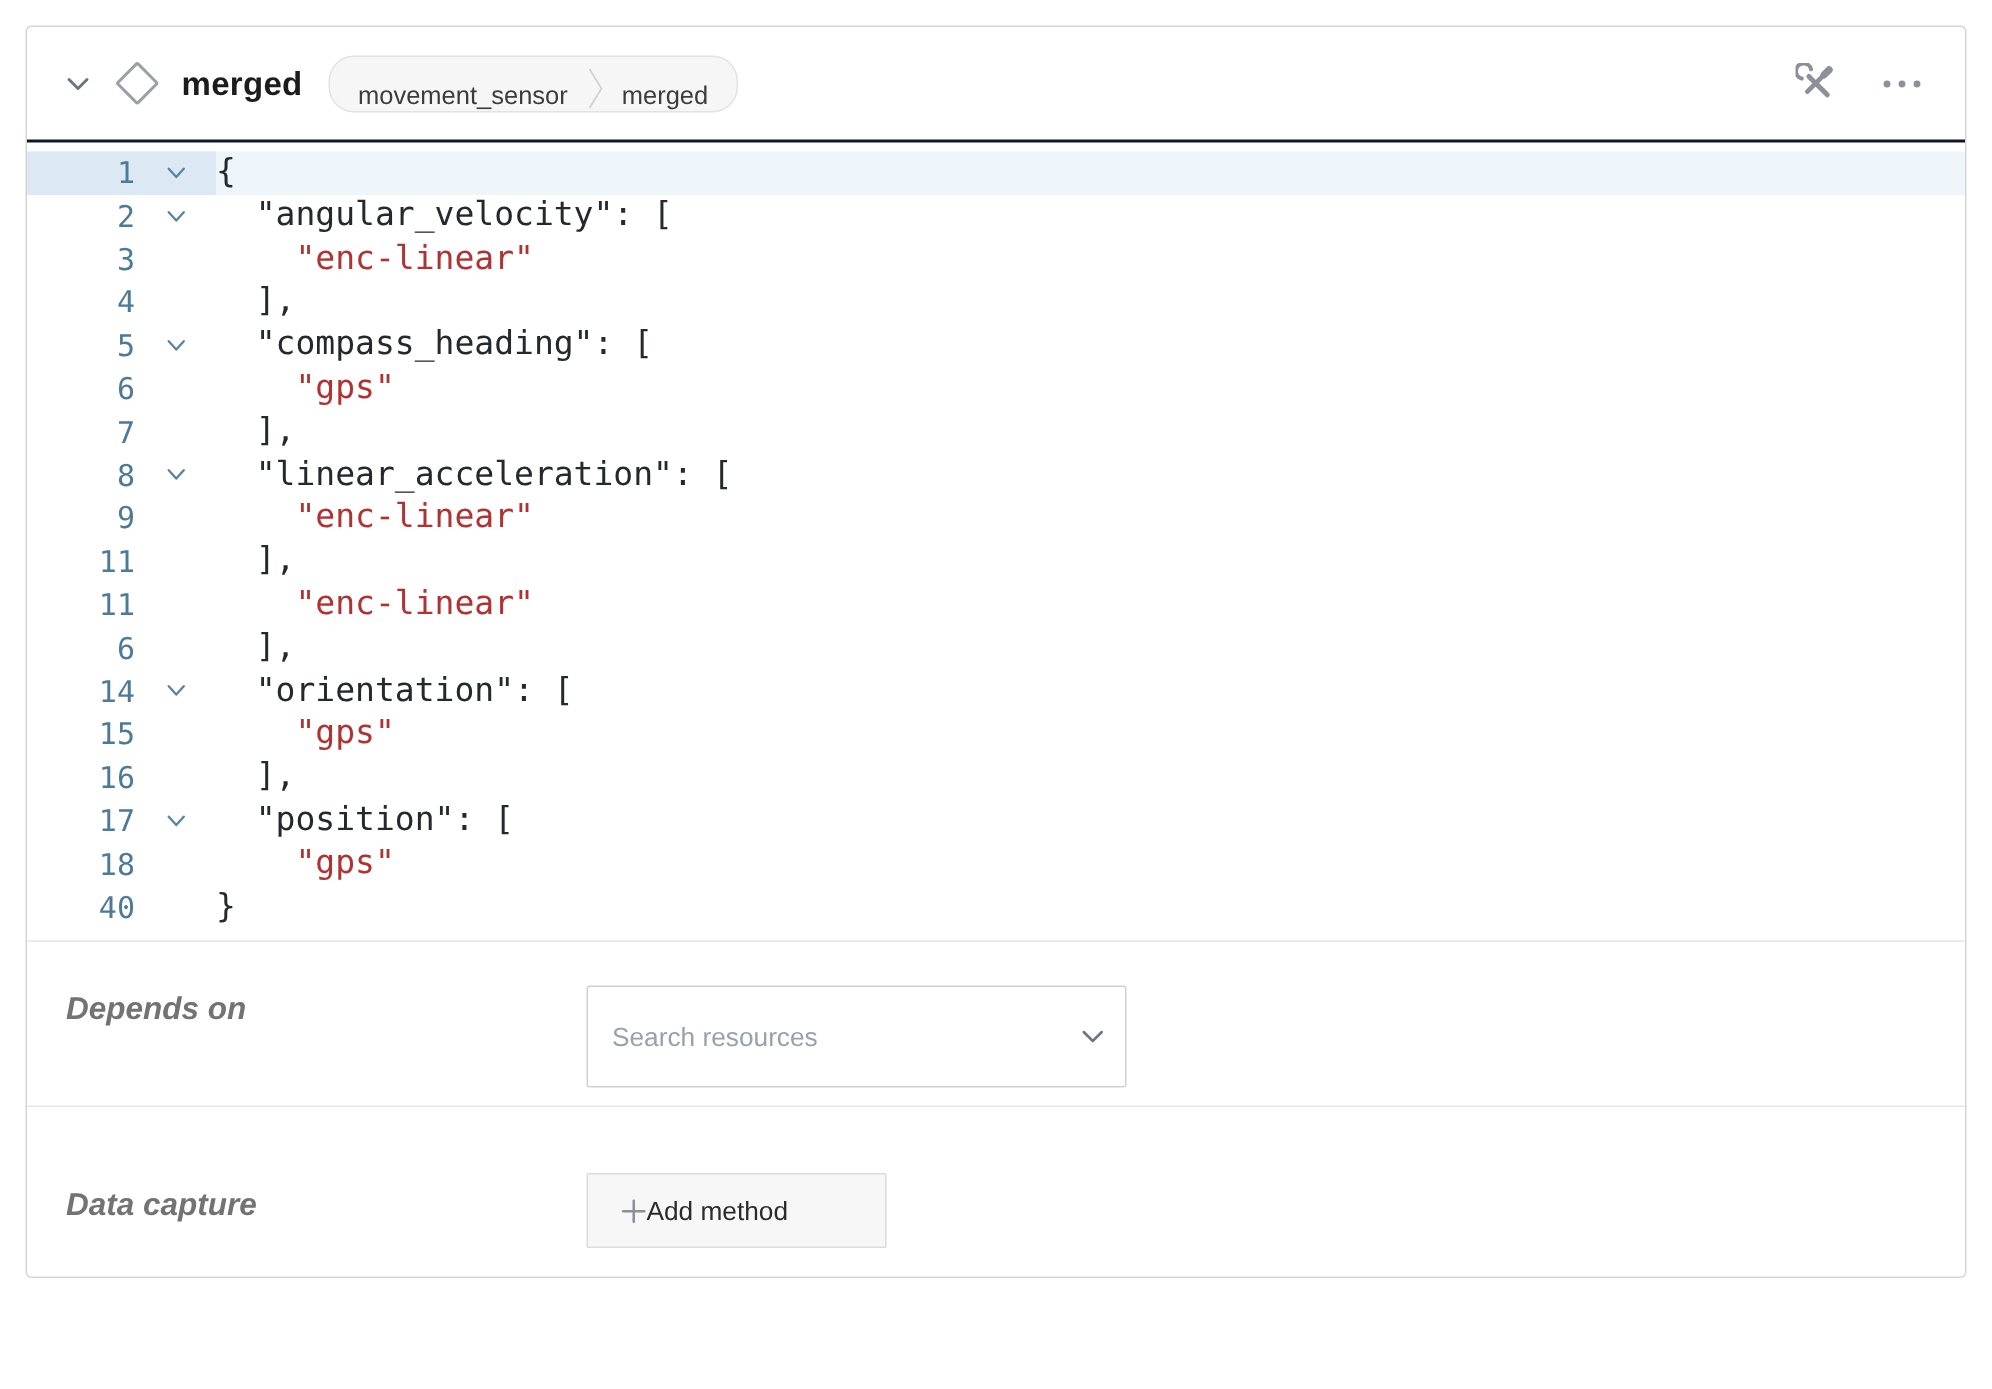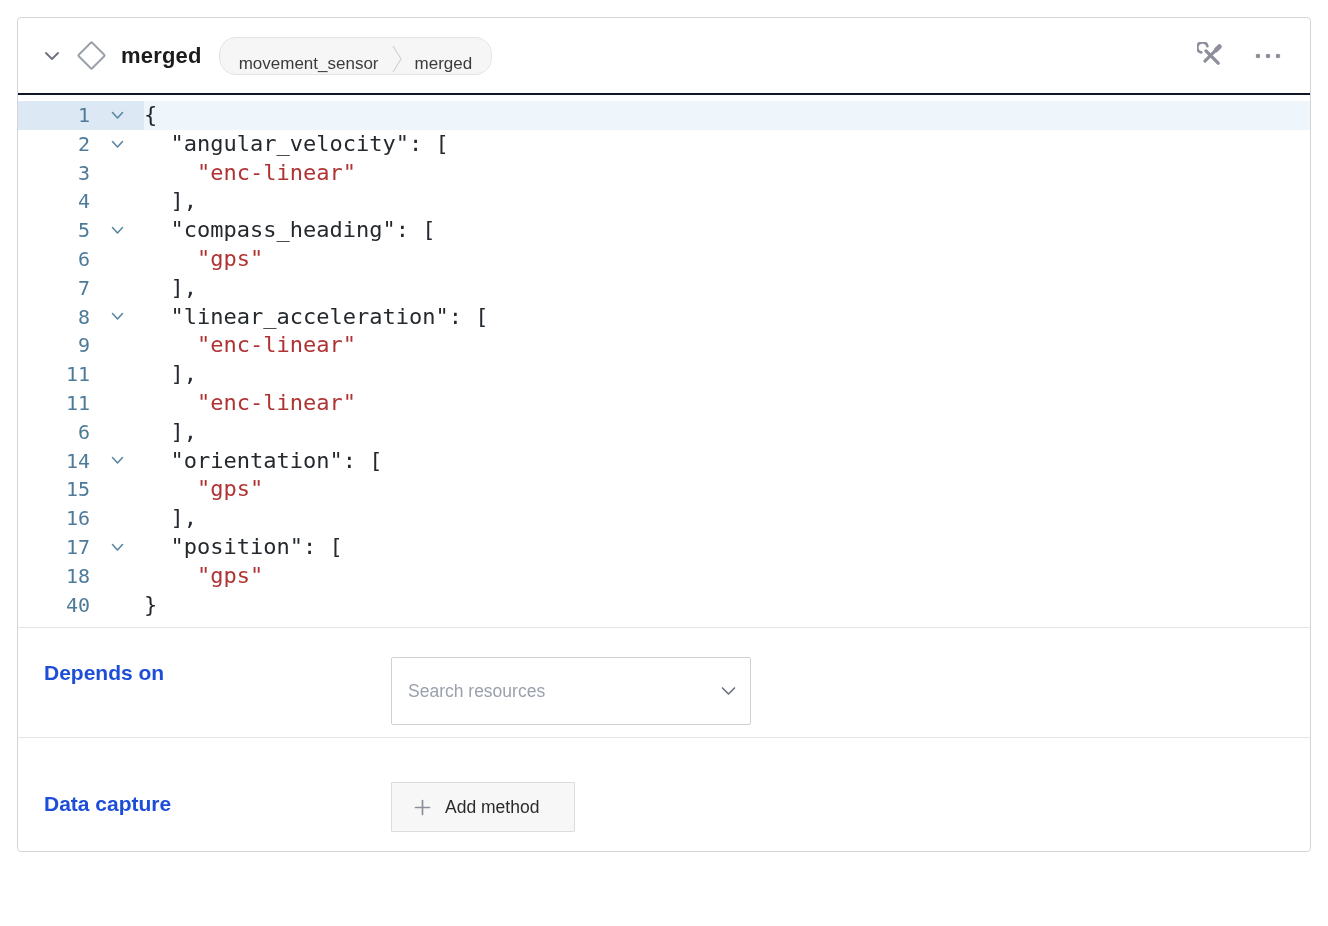--- a/index.html
+++ b/index.html
@@ -102,22 +102,23 @@
     align-items:flex-start;
     border-top:1px solid #e6e6e6;
     padding:29px 26px;
   }
   .section-depends { height:110px; }
   .section-capture { height:114px; padding-top:44px; }
   .section-label {
     width:347px;
     font-size:21px;
     font-weight:bold;
-    color:#1d4ed8;
+    color:#737373;
     padding-top:4px;
+    font-style:italic;
   }
   .section-capture .section-label { padding-top:10px; }
 
   .search-dropdown {
     position:relative;
     width:360px;
     height:68px;
     border:1px solid #d1d1d1;
     border-radius:2px;
     background:#fff;
@@ -133,22 +134,21 @@
   .search-dropdown input::placeholder { color:#9aa0ac; opacity:1; }
   .dropdown-chevron {
     position:absolute; right:14px; top:50%;
     transform:translateY(-50%);
     display:flex; pointer-events:none;
   }
 
   .add-method-btn {
     display:flex;
     align-items:center;
-    gap:14px;
-    width:184px;
+    width:200px;
     height:50px;
     padding:0 22px;
     background:#f7f7f7;
     border:1px solid #dcdcdc;
     border-radius:1px;
     font-size:17.5px;
     font-family:"Liberation Sans", sans-serif;
     color:#2b2b2b;
     cursor:pointer;
   }

